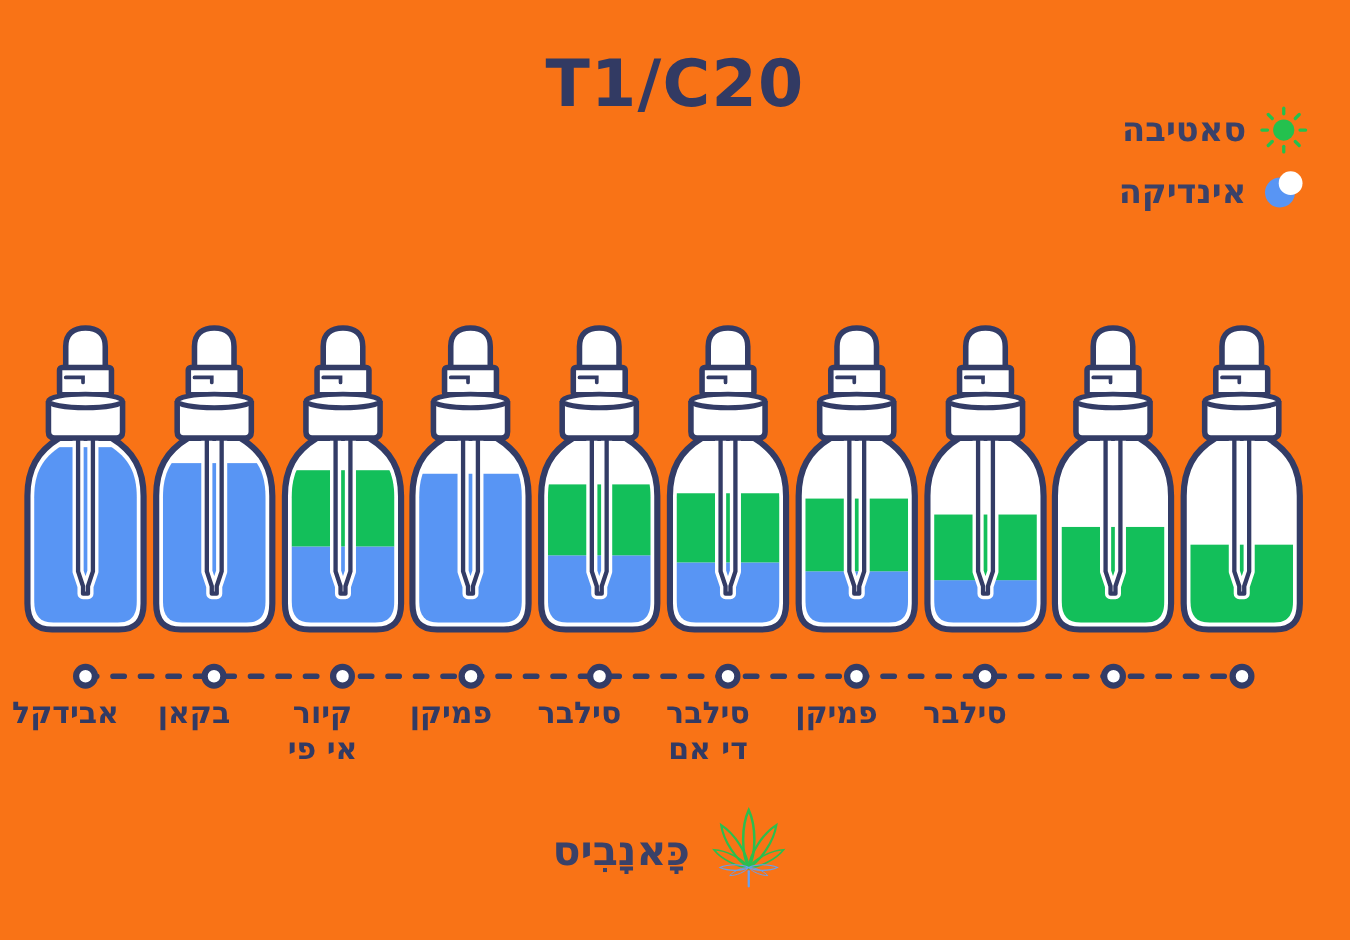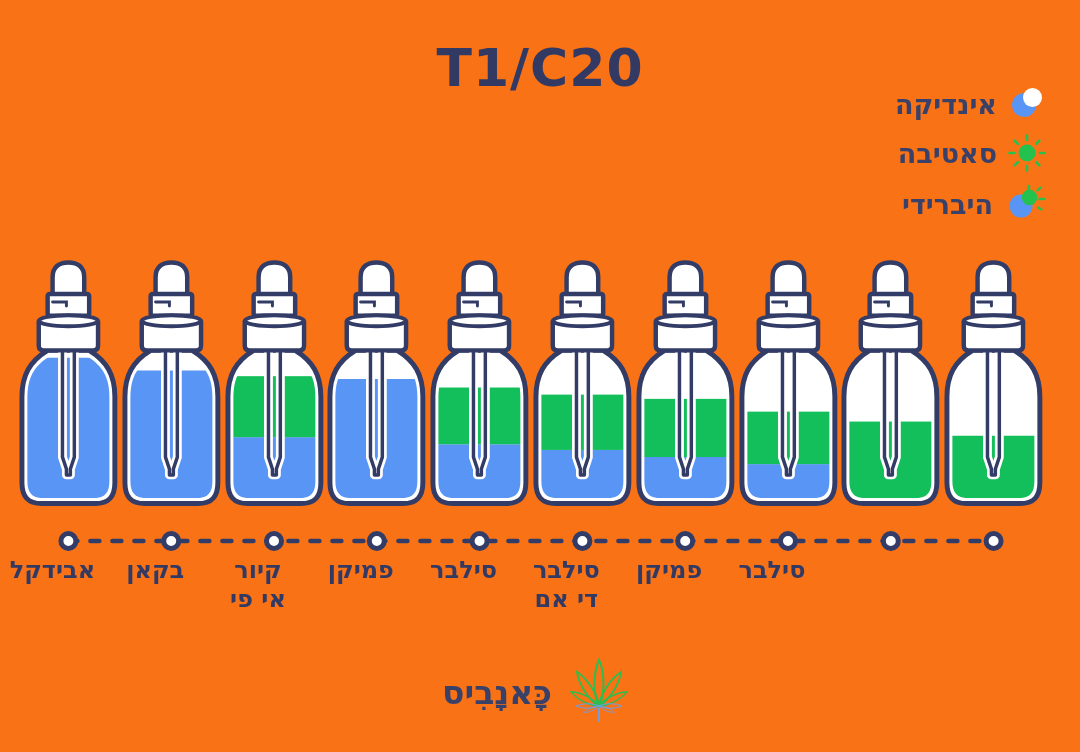--- a/index.html
+++ b/index.html
@@ -19,65 +19,52 @@
   
   .bottles-row{position:absolute;top:258px;left:17px;width:1028px;display:flex;}
   .bottle-col{width:102.8px;display:flex;justify-content:center;}
   
   .axis-svg{position:absolute;top:530px;left:17px;}
   
   .labels-row{position:absolute;top:556px;left:1px;width:1028px;display:flex;align-items:flex-start;}
   .label-col{width:102.8px;text-align:center;font-size:24px;font-weight:700;color:#323A63;
     white-space:pre-line;line-height:1.2;direction:rtl;}
   
-  .brand{position:absolute;left:0;bottom:16px;width:1080px;display:flex;align-items:center;justify-content:center;gap:8px;}
+  .brand{position:absolute;left:0;bottom:28px;width:1080px;display:flex;align-items:center;justify-content:center;gap:8px;}
   .brand-name{font-size:33px;font-weight:600;color:#3A4168;direction:rtl;padding-bottom:6px;}
 </style>
 </head>
 <body>
 
 <div class="page">
 
   <h1 class="title">T1/C20</h1>
 
   <div class="legend">
-    <div class="legend-row">
-      <span class="legend-label">אינדיקה</span>
-      <svg class="legend-icon" width="40" height="40" viewBox="0 0 40 40">
-        <circle cx="17" cy="21" r="12" fill="#5895F4"></circle>
-        <circle cx="25.5" cy="13.5" r="9.5" fill="#ffffff"></circle>
-      </svg>
-    </div>
     <div class="legend-row">
       <span class="legend-label">סאטיבה</span>
       <svg class="legend-icon" width="40" height="40" viewBox="0 0 40 40">
         <g stroke="#24C14E" stroke-width="2.6" stroke-linecap="round">
           <line x1="20" y1="2.5" x2="20" y2="7"></line>
             <line x1="20" y1="33" x2="20" y2="37.5"></line>
           <line x1="2.5" y1="20" x2="7" y2="20"></line>
             <line x1="33" y1="20" x2="37.5" y2="20"></line>
           <line x1="7.6" y1="7.6" x2="10.8" y2="10.8"></line>
             <line x1="29.2" y1="29.2" x2="32.4" y2="32.4"></line>
           <line x1="7.6" y1="32.4" x2="10.8" y2="29.2"></line>
             <line x1="29.2" y1="10.8" x2="32.4" y2="7.6"></line>
         </g>
         <circle cx="20" cy="20" r="8.5" fill="#24C14E"></circle>
       </svg>
     </div>
     <div class="legend-row">
-      <span class="legend-label">היברידי</span>
-      <svg class="legend-icon" width="44" height="44" viewBox="0 0 44 44">
-        <g stroke="#24C14E" stroke-width="2.4" stroke-linecap="round">
-          <line x1="26" y1="4" x2="26" y2="8"></line>
-          <line x1="34.5" y1="8.5" x2="37.5" y2="5.5"></line>
-          <line x1="36.5" y1="17" x2="41" y2="17"></line>
-          <line x1="35" y1="25.5" x2="38.5" y2="27.5"></line>
-        </g>
-        <circle cx="18" cy="24" r="11.5" fill="#5895F4"></circle>
-        <circle cx="26.5" cy="15.5" r="7.8" fill="#24C14E"></circle>
+      <span class="legend-label">אינדיקה</span>
+      <svg class="legend-icon" width="40" height="40" viewBox="0 0 40 40">
+        <circle cx="17" cy="21" r="12" fill="#5895F4"></circle>
+        <circle cx="25.5" cy="13.5" r="9.5" fill="#ffffff"></circle>
       </svg>
     </div>
   </div>
 
   <div class="bottles-row" id="bottles-row">
   <div class="bottle-col">
     <svg class="bottle" width="103" height="250" viewBox="0 0 104 250">
       <g stroke="#333C66" stroke-width="4.5" fill="#ffffff" stroke-linejoin="round">
         <path d="M36,37 L36,18 C36,7 43,3 52,3 C61,3 68,7 68,18 L68,37 Z"></path>
         <rect x="31" y="35" width="42" height="22" rx="2"></rect>

